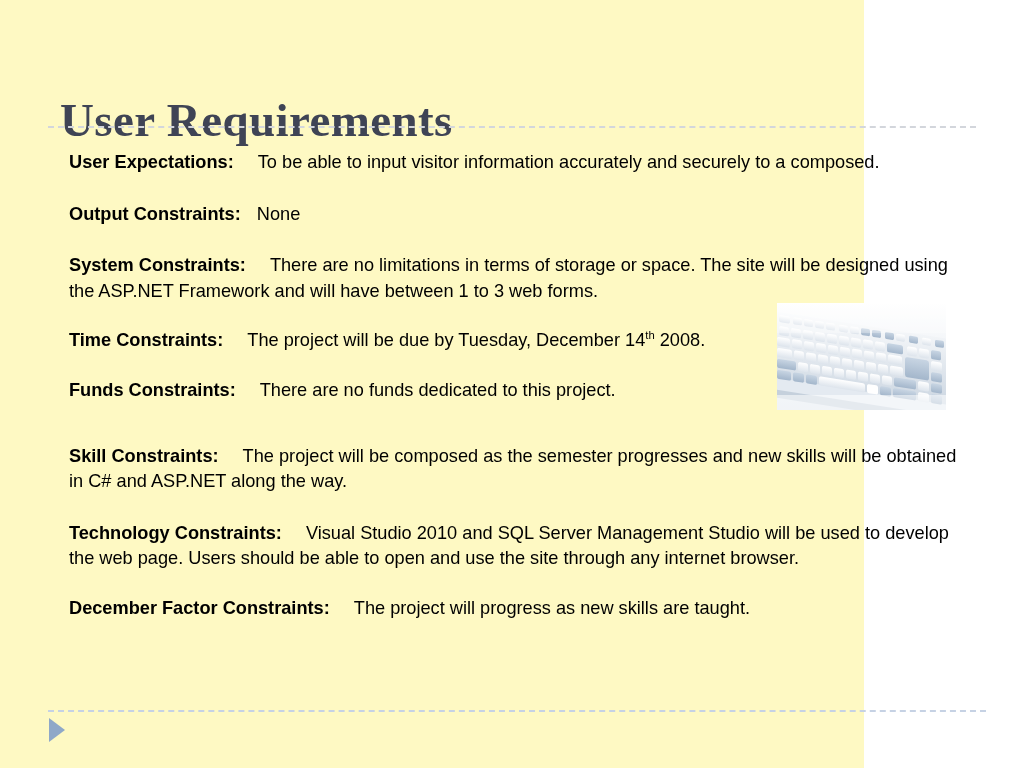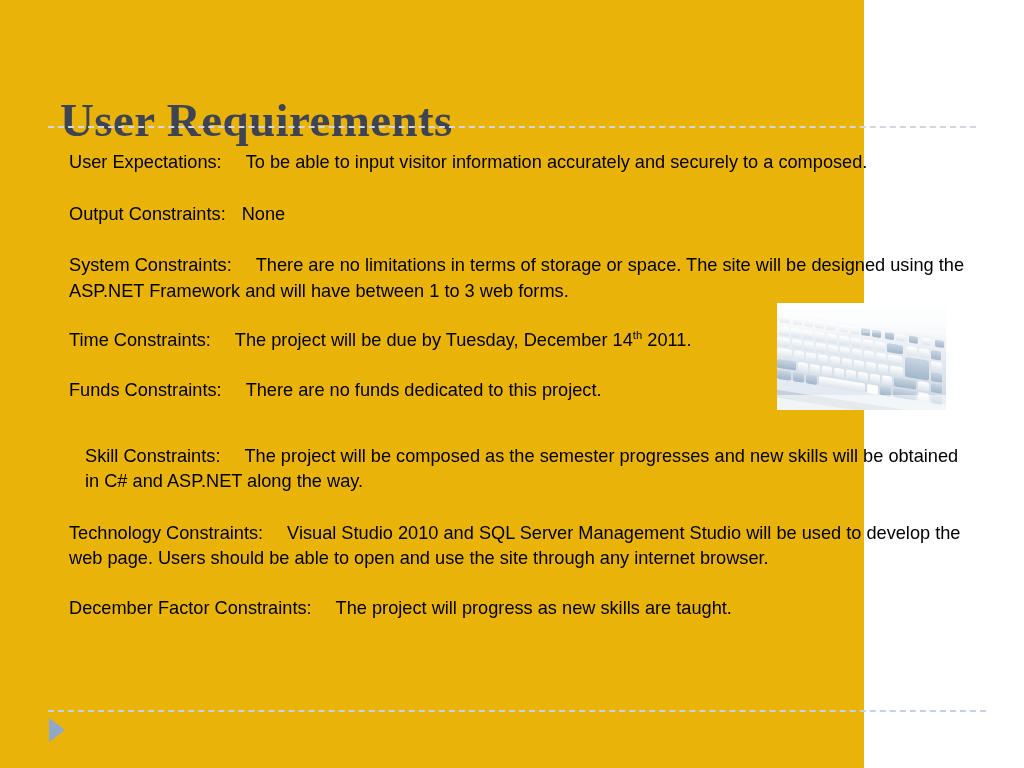--- a/index.html
+++ b/index.html
@@ -12,21 +12,21 @@
     height: 768px;
     overflow: hidden;
     font-family: "Liberation Sans", sans-serif;
     -webkit-font-smoothing: antialiased;
   }
 
   .slide {
     position: relative;
     width: 864px;
     height: 768px;
-    background: #eab308;
+    background: #fef9c3;
   }
 
   
   .slide-title {
     position: absolute;
     left: 60px;
     top: 62px;
     font-family: "Liberation Serif", "DejaVu Serif", serif;
     font-size: 47px;
     line-height: 1.15;
@@ -55,38 +55,38 @@
   .para {
     font-size: 18.2px;
     line-height: 25.6px;
     color: #000000;
     margin: 0 0 24px 0;
     text-align: left;
   }
   .para:last-child { margin-bottom: 0; }
 
   .para .lbl {
-    font-weight: normal;
+    font-weight: bold;
   }
   .para .gap-md { display: inline-block; width: 16px; }
   .para .gap-lg { display: inline-block; width: 24px; }
 
   .para sup {
     font-size: 0.62em;
     vertical-align: super;
     line-height: 0;
   }
 
   
   .p-user     { margin-bottom: 26px; }
   .p-output   { margin-bottom: 26px; }
   .p-system   { margin-bottom: 24px; width: 906px; }
   .p-time     { margin-bottom: 24px; }
   .p-funds    { margin-bottom: 40px; }
-  .p-skill    { margin-bottom: 26px; width: 890px; margin-left: 16px; }
+  .p-skill    { margin-bottom: 26px; width: 890px; }
   .p-tech     { width: 894px; }
   .p-external { margin-bottom: 0; }
 
   
   .photo {
     position: absolute;
     left: 777px;
     top: 303px;
     width: 169px;
     height: 107px;
@@ -131,21 +131,21 @@
 
     <p class="para p-output">
       <span class="lbl">Output Constraints:</span><span class="gap-md"></span><span>None</span>
     </p>
 
     <p class="para p-system">
       <span class="lbl">System Constraints:</span><span class="gap-lg"></span><span>There are no limitations in terms of storage or space. The site will be designed using the ASP.NET Framework and will have between 1 to 3 web forms.</span>
     </p>
 
     <p class="para p-time">
-      <span class="lbl">Time Constraints:</span><span class="gap-lg"></span><span>The project will be due by Tuesday, December 14</span><sup>th</sup><span> 2011.</span>
+      <span class="lbl">Time Constraints:</span><span class="gap-lg"></span><span>The project will be due by Tuesday, December 14</span><sup>th</sup><span> 2008.</span>
     </p>
 
     <p class="para p-funds">
       <span class="lbl">Funds Constraints:</span><span class="gap-lg"></span><span>There are no funds dedicated to this project.</span>
     </p>
 
     <p class="para p-skill">
       <span class="lbl">Skill Constraints:</span><span class="gap-lg"></span><span>The project will be composed as the semester progresses and new skills will be obtained in C# and ASP.NET along the way.</span>
     </p>
 

